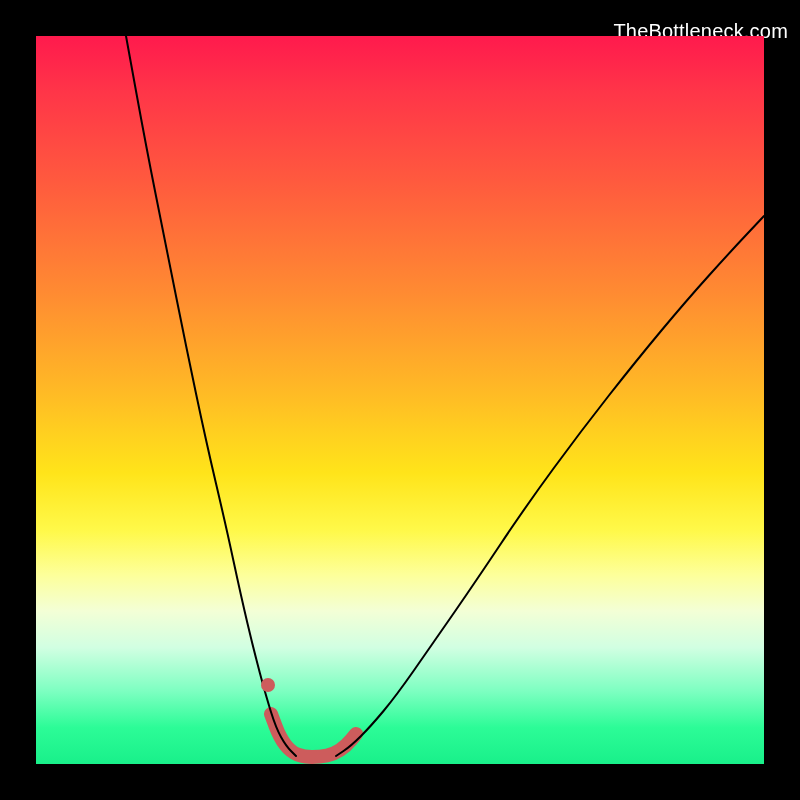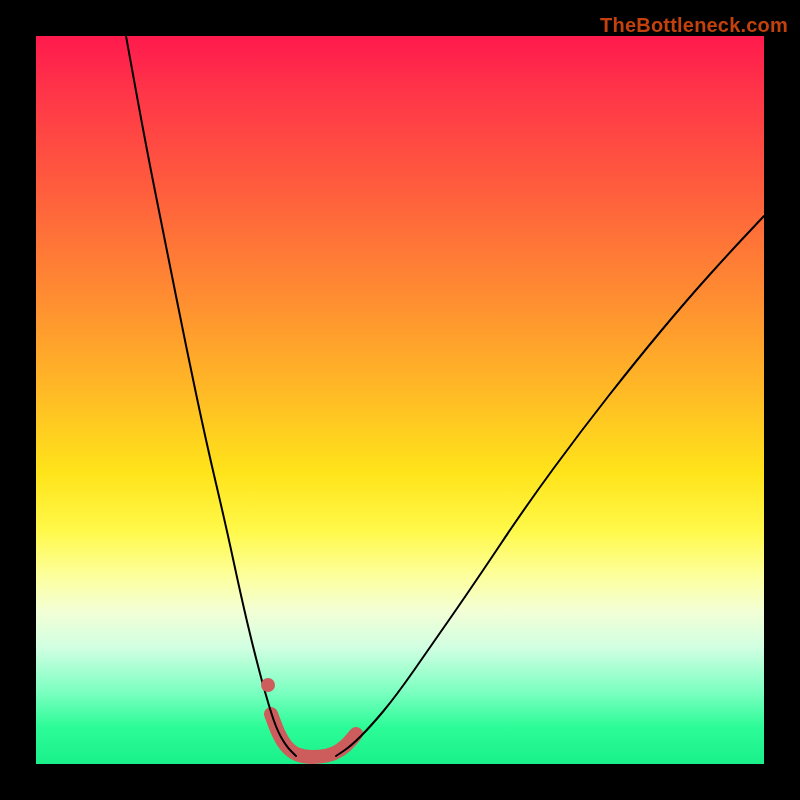--- a/index.html
+++ b/index.html
@@ -37,26 +37,26 @@
       #fdff9a 74%,
       #f3ffd6 79%,
       #d1ffe2 84%,
       #7dffc1 90%,
       #2cfc97 95%,
       #19f08a 100%
     );
   }
   .watermark {
     position: absolute;
-    top: 14px;
+    top: 20px;
     right: 12px;
-    color: #c2410c;
+    color: #ffffff;
     font-size: 20px;
     letter-spacing: 0.2px;
-    font-weight: 700;
+    font-weight: 400;
     user-select: none;
   }
   svg.overlay {
     position: absolute;
     left: 0;
     top: 0;
     width: 728px;
     height: 728px;
     overflow: visible;
   }

